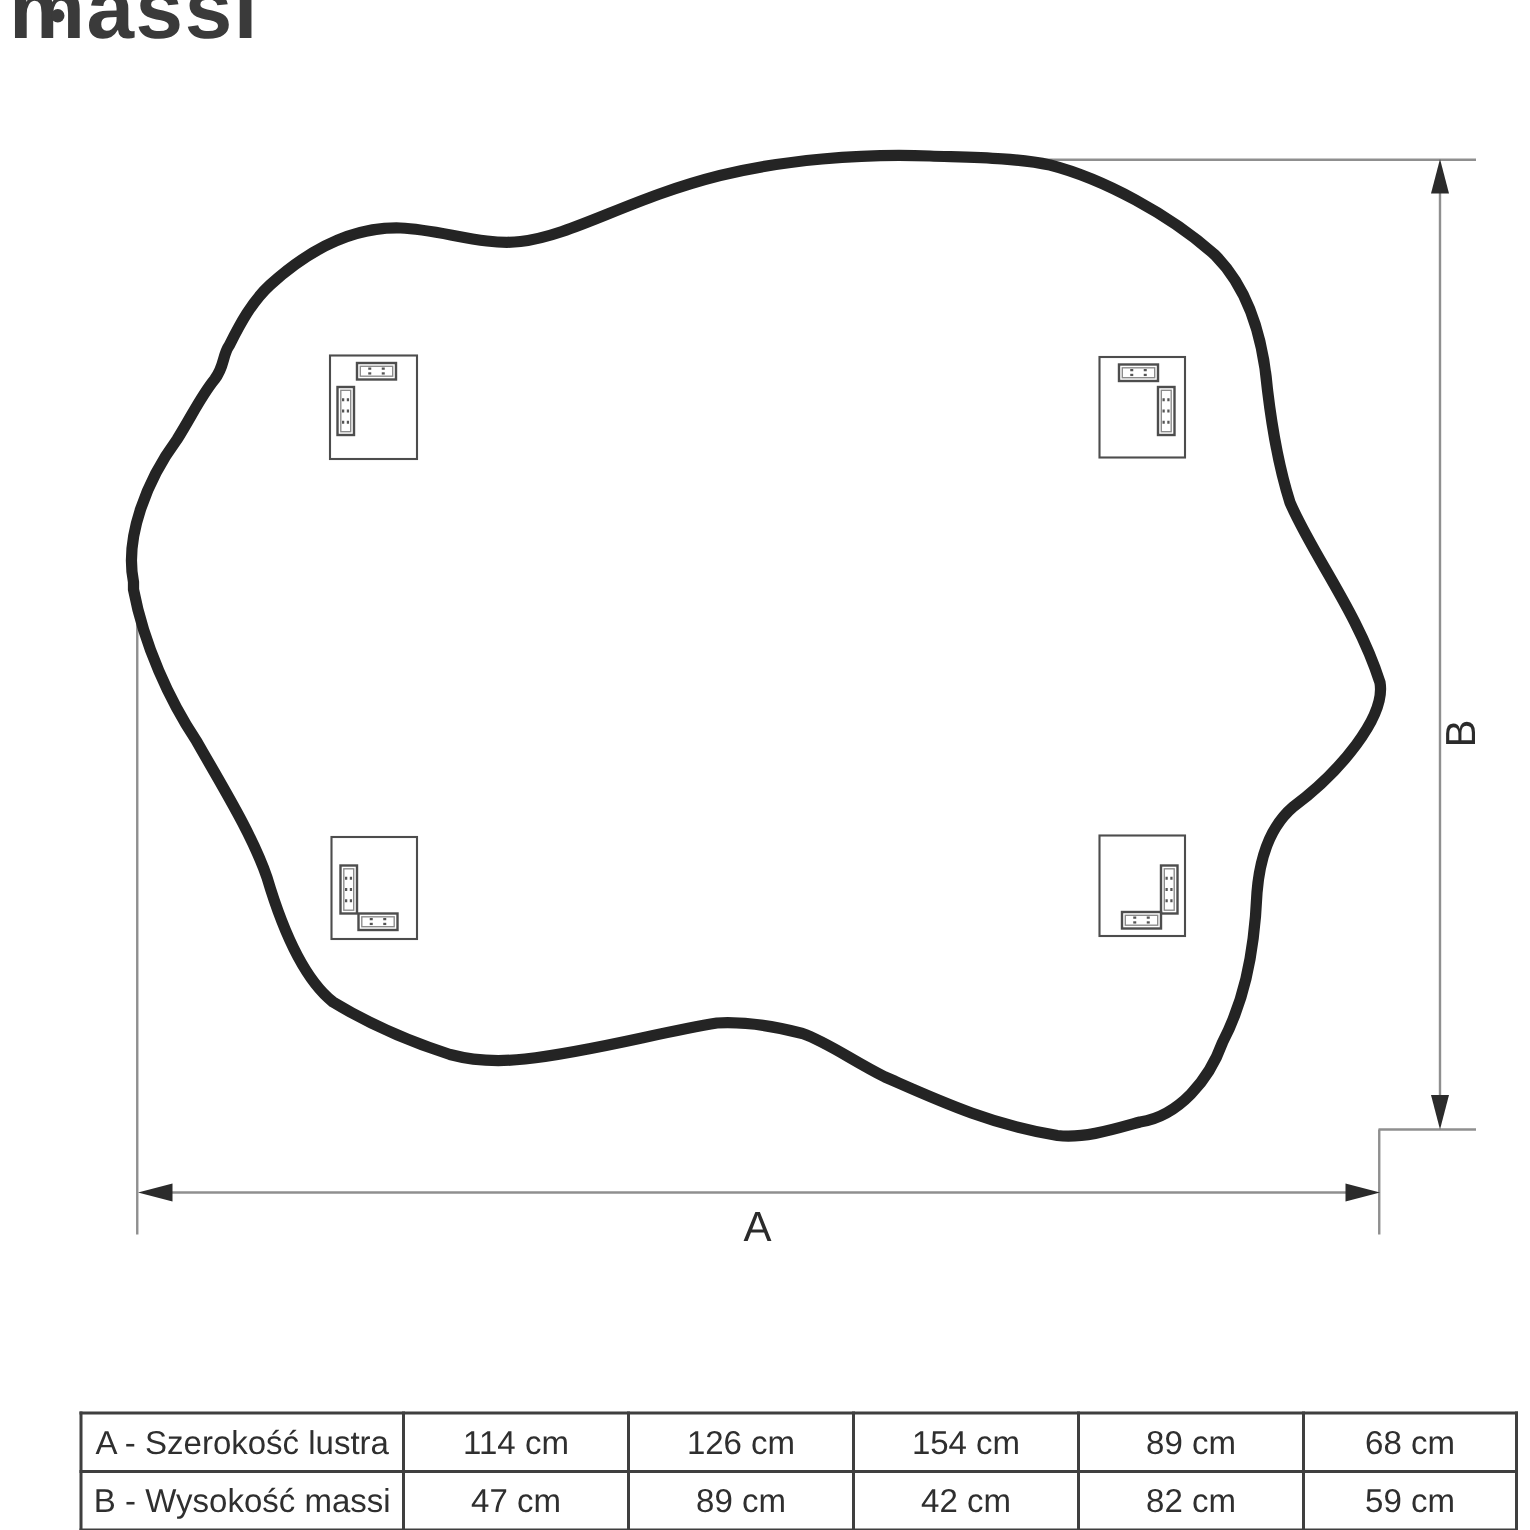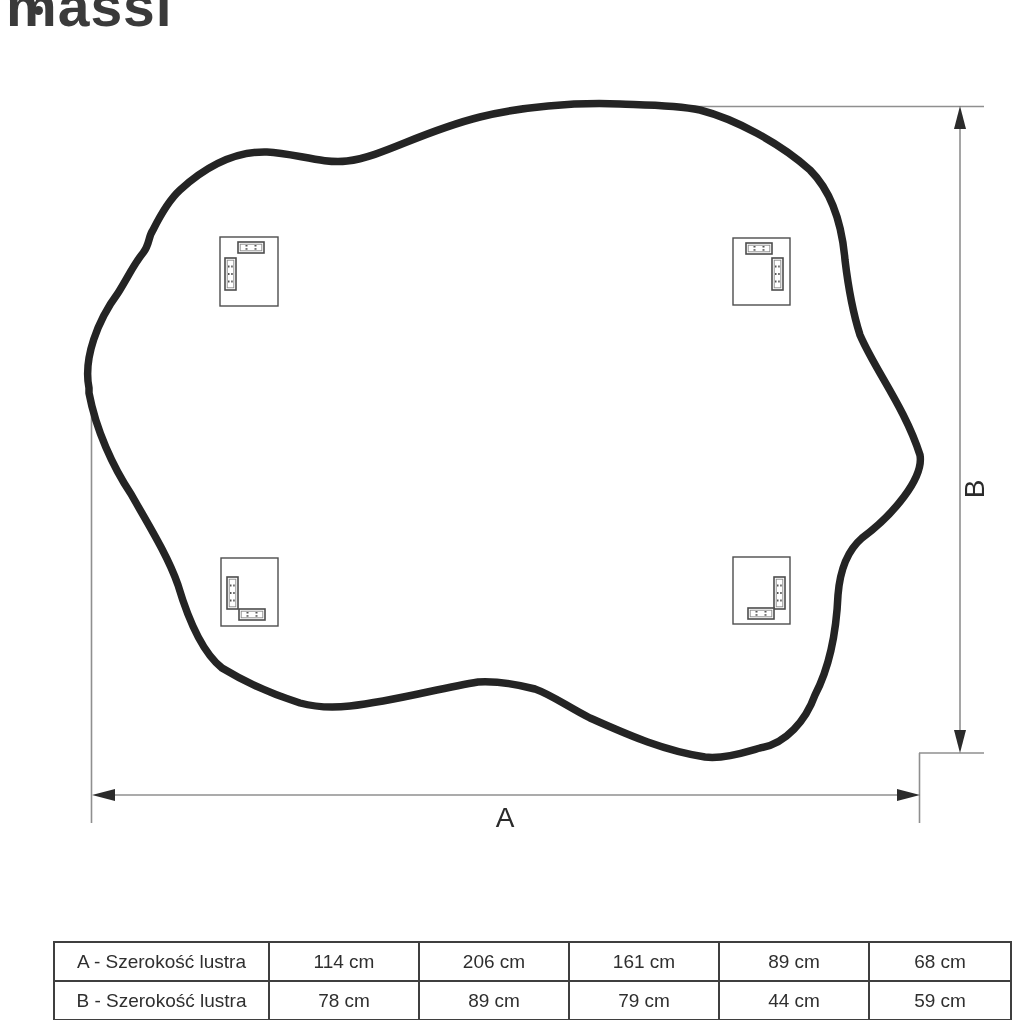--- a/index.html
+++ b/index.html
@@ -27,21 +27,21 @@
   .plate-outer{fill:#ffffff;stroke:#4d4d4d;stroke-width:1.6;}
   .plate-inner{fill:none;stroke:#8a8a8a;stroke-width:0.9;}
   .plate-dot{fill:#555555;}
   
   .dim-table{
     position:absolute;left:53px;top:941px;width:957px;
     border-collapse:collapse;table-layout:fixed;
   }
   .dim-table td{
     border:2px solid #3f3f3f;height:37px;text-align:center;vertical-align:middle;
-    font-size:19px;color:#2f2f2f;padding:0 4px;white-space:nowrap;overflow:hidden;
+    font-size:22px;color:#2f2f2f;padding:0 4px;white-space:nowrap;overflow:hidden;
   }
 </style>
 </head>
 <body>
 
 <div class="logo">
   <span>massi</span>
   <span class="logo-dot"></span>
 </div>
 
@@ -142,27 +142,27 @@
       <col style="width:150px">
       <col style="width:150px">
     <col style="width:150px">
       <col style="width:150px">
       <col style="width:142px">
   </colgroup>
   <tbody>
     <tr>
       <td>A - Szerokość lustra</td>
       <td>114 cm</td>
-      <td>206 cm</td>
-      <td>161 cm</td>
+      <td>126 cm</td>
+      <td>154 cm</td>
       <td>89 cm</td>
       <td>68 cm</td>
     </tr>
     <tr>
-      <td>B - Szerokość lustra</td>
-      <td>78 cm</td>
+      <td>B - Wysokość massi</td>
+      <td>47 cm</td>
       <td>89 cm</td>
-      <td>79 cm</td>
-      <td>44 cm</td>
+      <td>42 cm</td>
+      <td>82 cm</td>
       <td>59 cm</td>
     </tr>
   </tbody>
 </table>
 
 </body></html>

